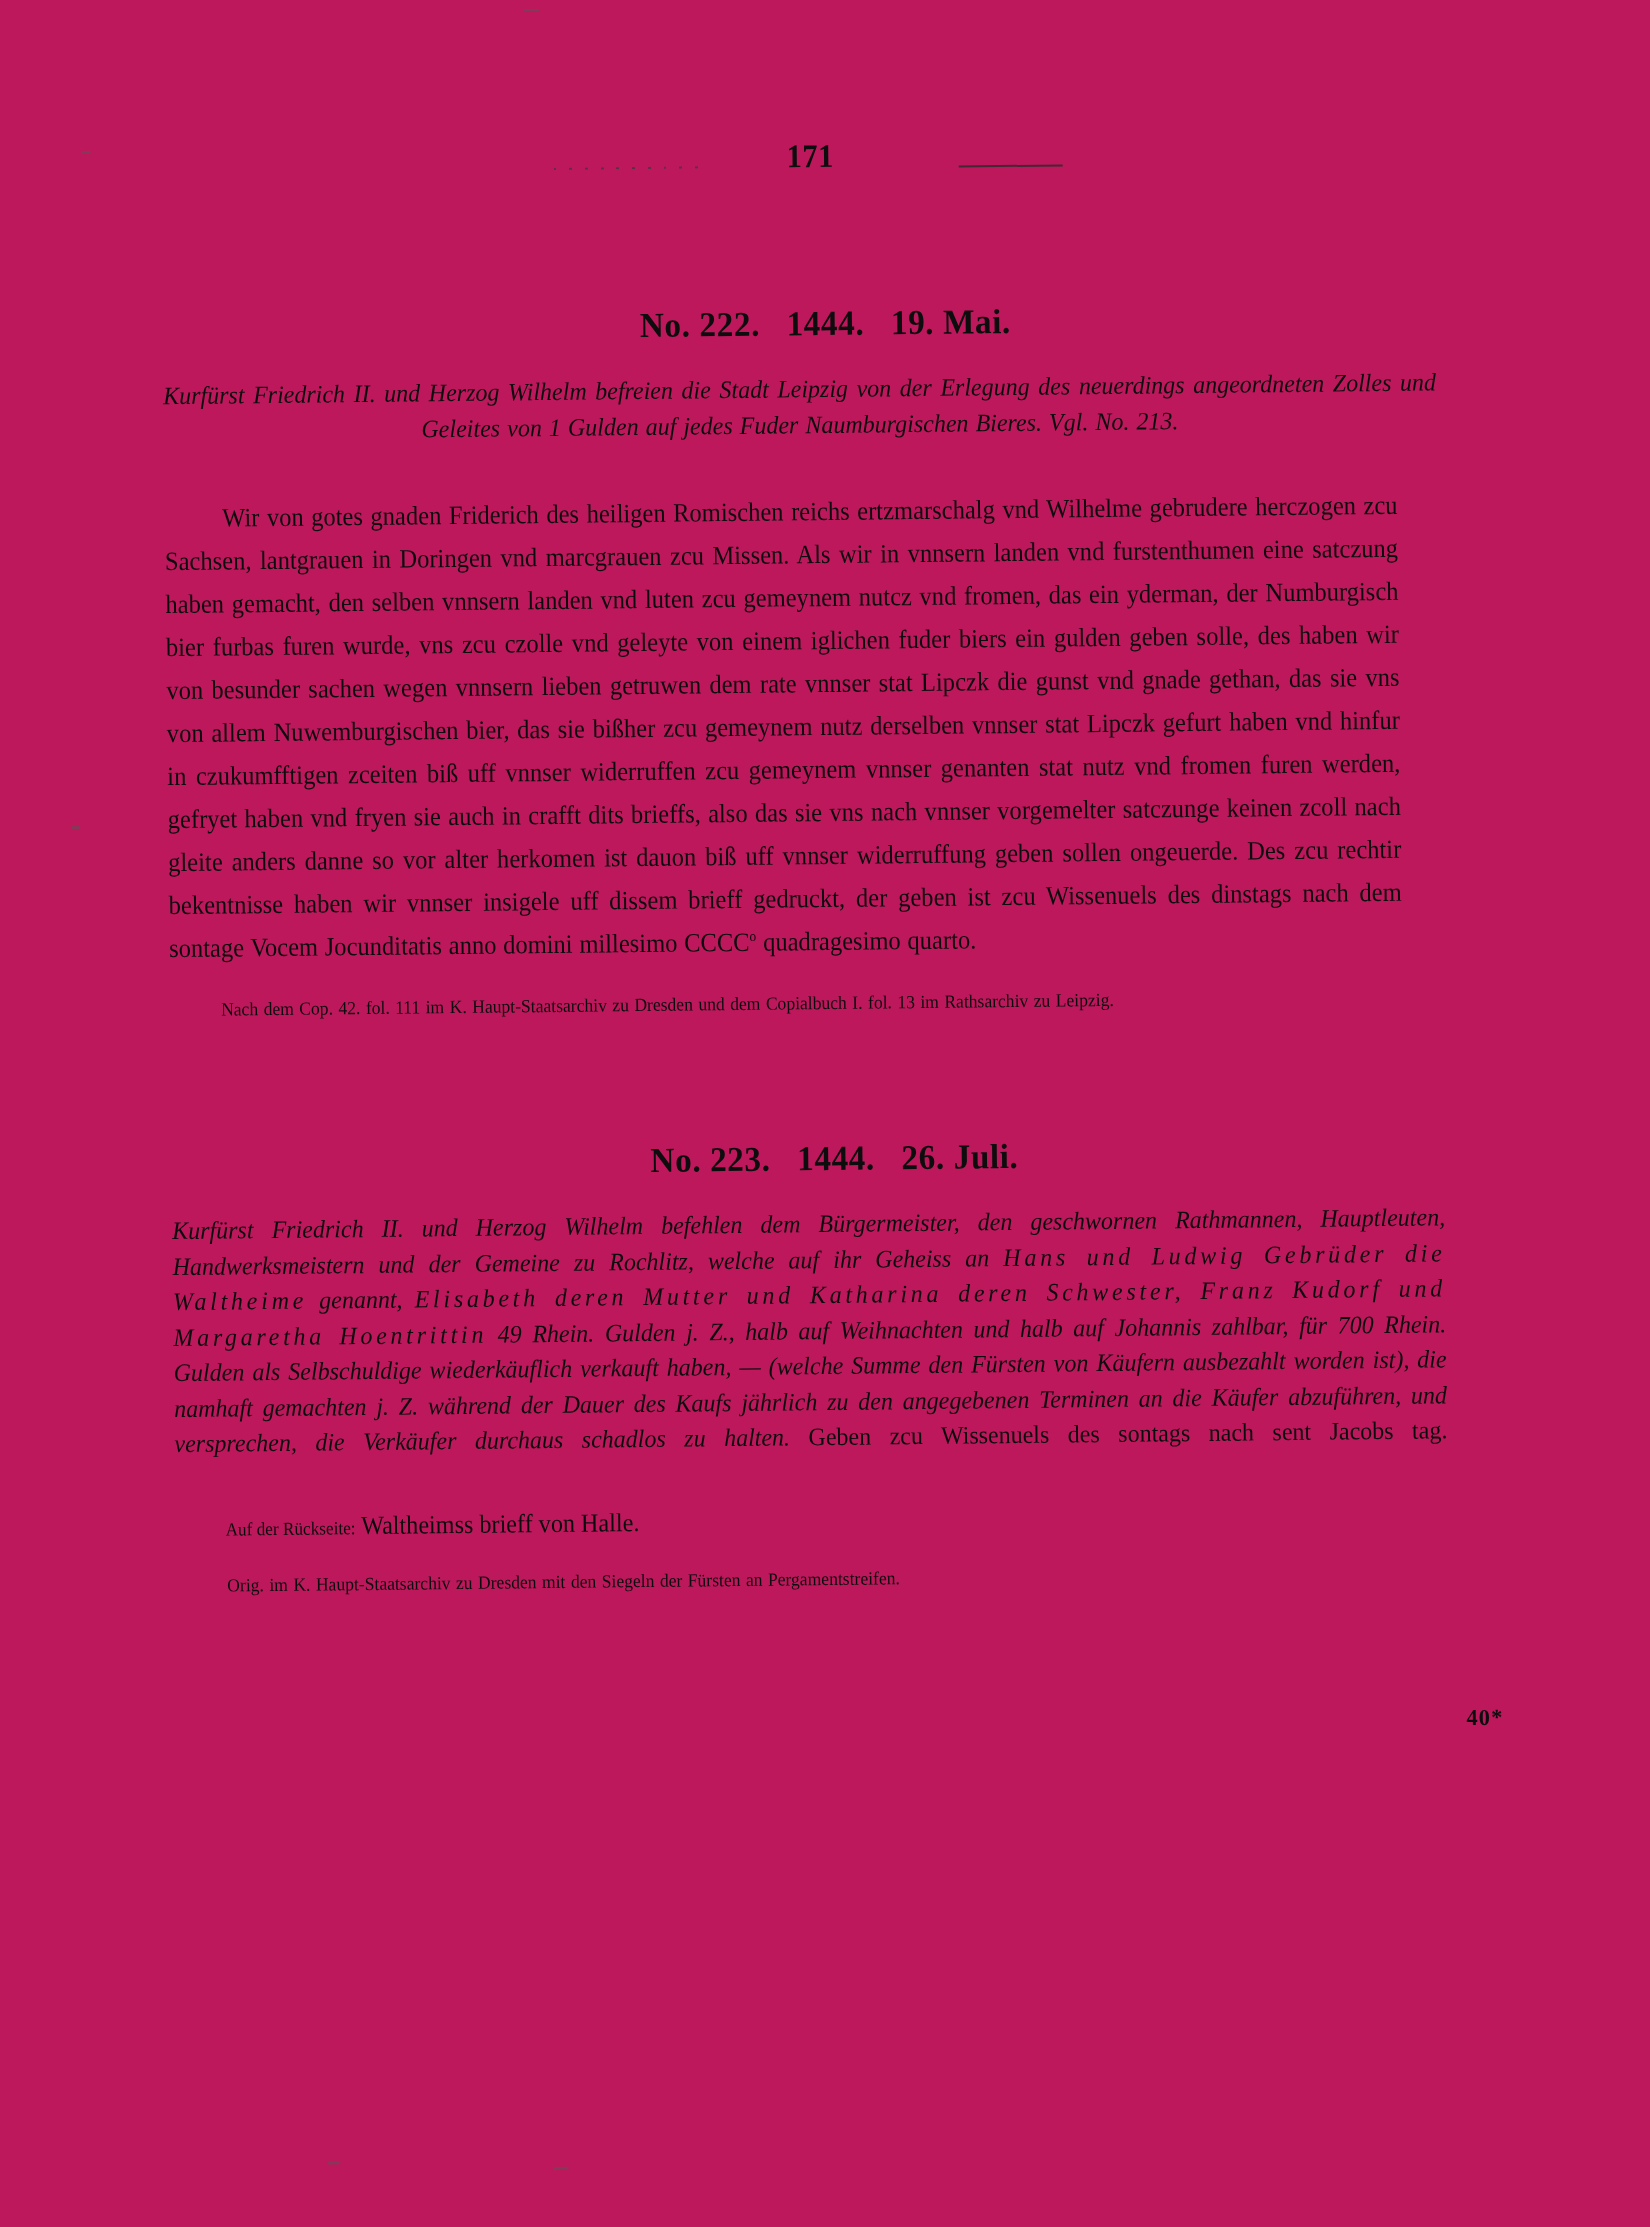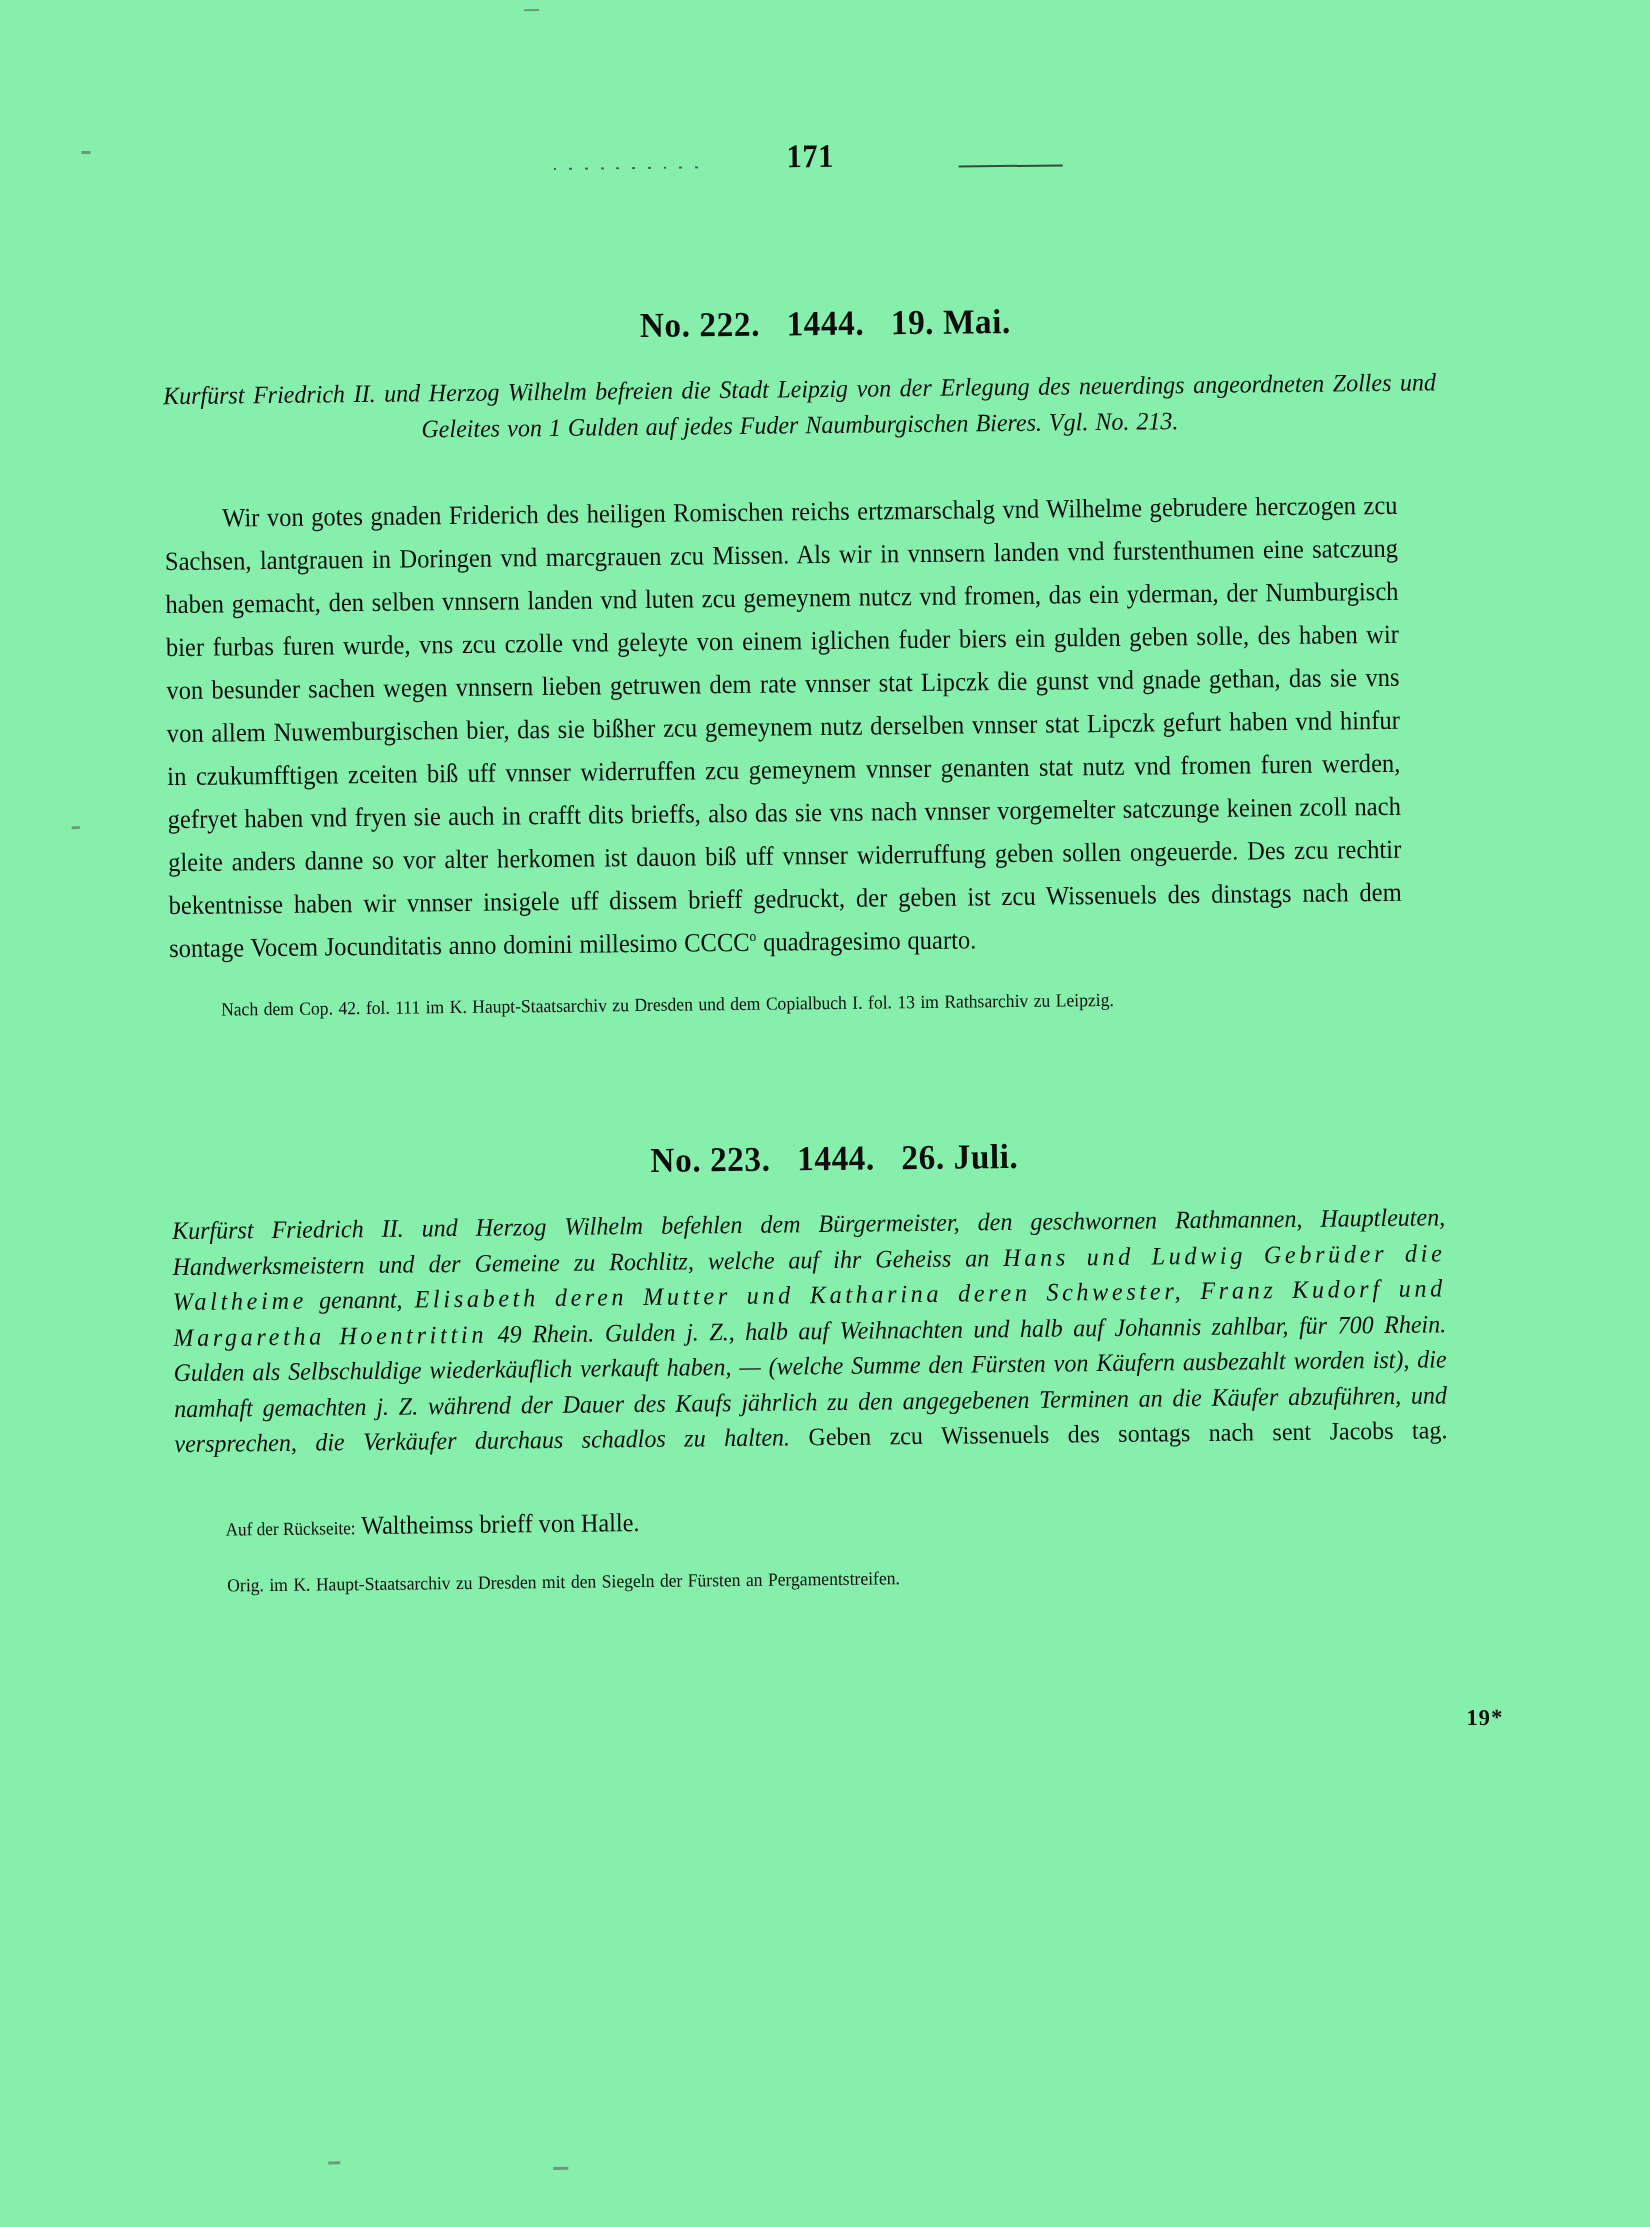--- a/index.html
+++ b/index.html
@@ -5,21 +5,21 @@
   html, body {
     margin: 0;
     padding: 0;
     background: #ffffff;
   }
 
   .page {
     position: relative;
     width: 1650px;
     height: 2227px;
-    background: #86efac;
+    background: #be185d;
     overflow: hidden;
     font-family: "Liberation Serif", "DejaVu Serif", serif;
     color: #0d0d0d;
     box-sizing: border-box;
   }
 
   
   .skew {
     position: absolute;
     left: 0;
@@ -222,19 +222,19 @@
         </div>
 
         <div class="gap-s"></div>
 
         <div class="note note-indent">Orig. im K. Haupt-Staatsarchiv zu Dresden mit den Siegeln der Fürsten an Pergamentstreifen.</div>
       </div>
 
       <div style="height:118px"></div>
 
       <div style="position:relative;height:39px">
-        <span class="signature">19*</span>
+        <span class="signature">40*</span>
       </div>
 
     </div>
   </div>
 </div>
 
 
 </body></html>

